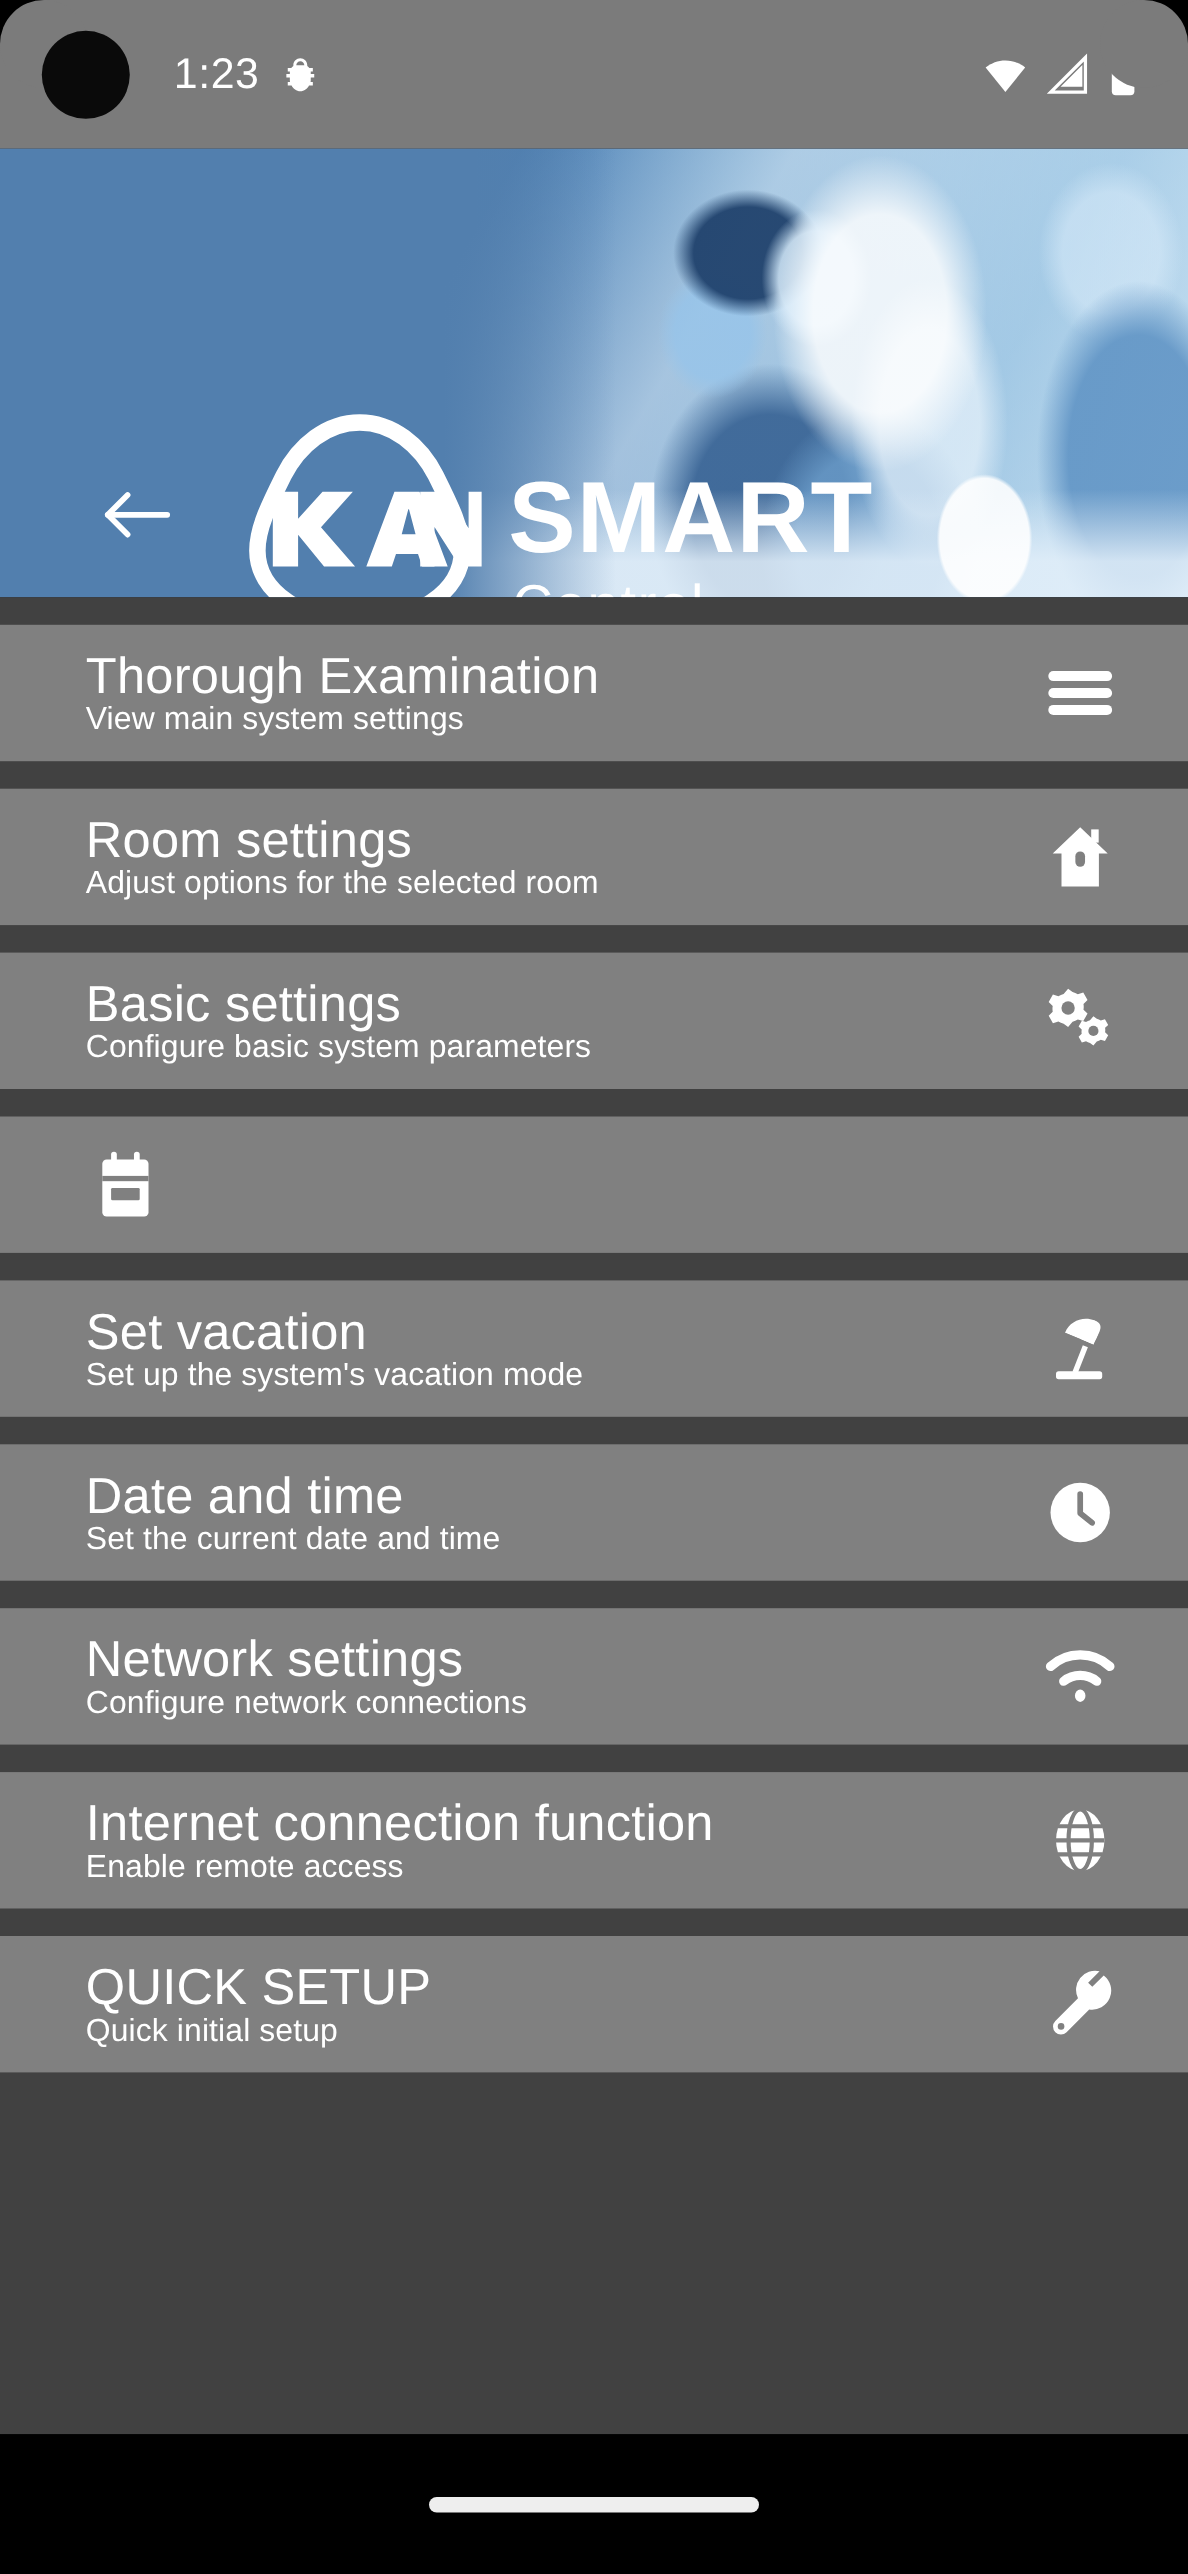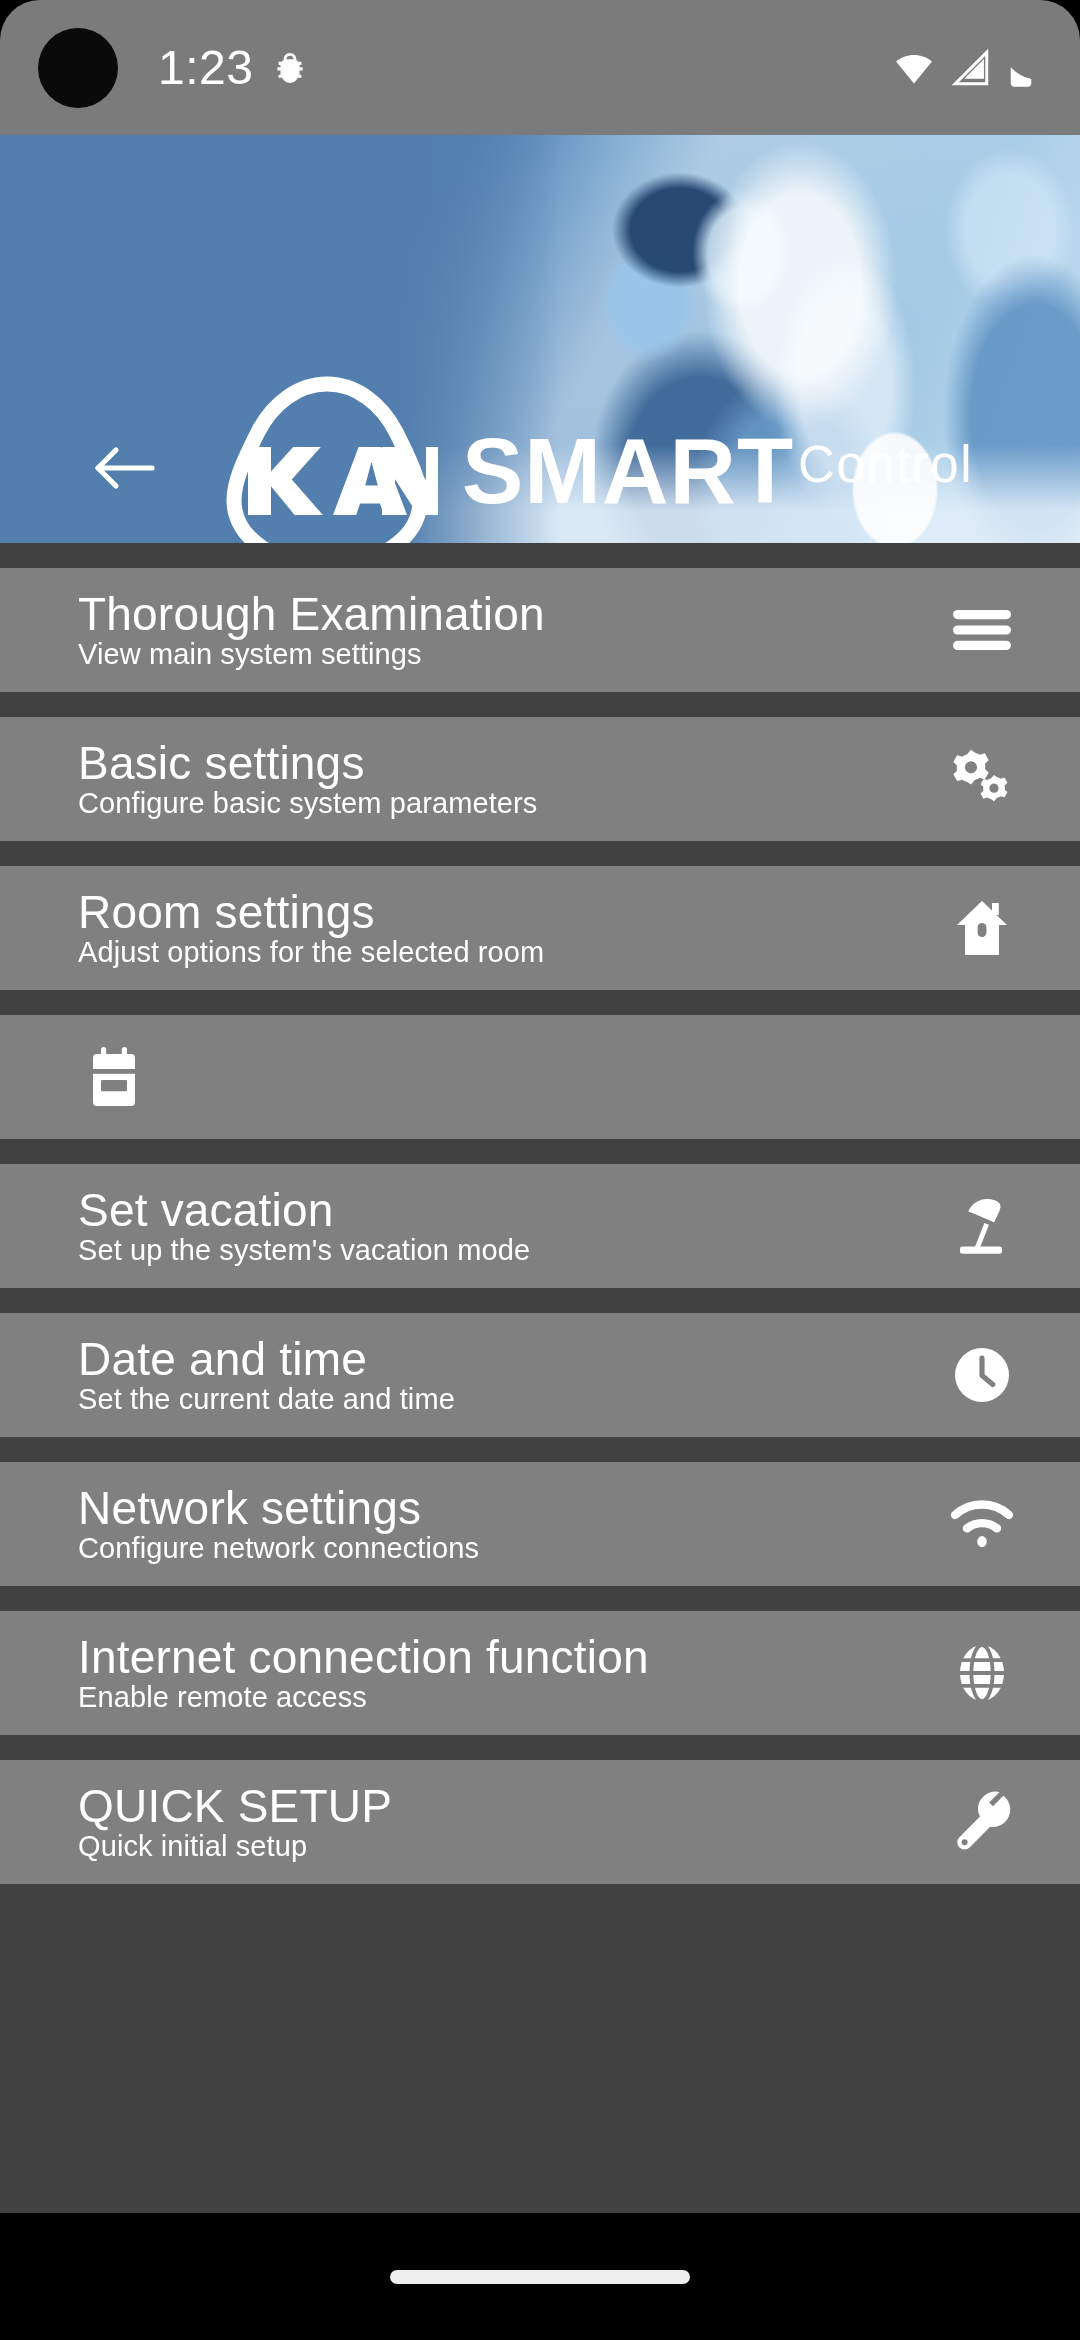--- a/index.html
+++ b/index.html
@@ -62,21 +62,21 @@
 
   #status-left {
     position: absolute;
     left: 158px;
     display: flex;
     align-items: center;
     gap: 18px;
   }
   #clock {
     color: #ffffff;
-    font-size: 48px;
+    font-size: 39px;
     letter-spacing: 0.5px;
     line-height: 1;
     font-weight: 400;
   }
   #bug-icon { width: 38px; height: 38px; display: block; }
 
   #status-right {
     position: absolute;
     right: 44px;
     display: flex;
@@ -146,21 +146,21 @@
     left: 216px;
     top: 238px;
     display: flex;
     align-items: flex-start;
   }
   #kan-logo { width: 222px; height: 202px; display: block; }
   #brand-text {
     margin-left: 24px;
     margin-top: 56px;
     display: flex;
-    flex-direction: row;
+    flex-direction: column;
     align-items: flex-start;
   }
   #brand-smart {
     color: #ffffff;
     font-size: 92px;
     font-weight: 700;
     letter-spacing: 1px;
     line-height: .92;
     font-family: "Liberation Sans", sans-serif;
   }
@@ -334,20 +334,34 @@
       <div class="menu-row">
         <div class="row-text">
           <span class="row-title">Thorough Examination</span>
           <span class="row-sub">View main system settings</span>
         </div>
         <div class="row-icon">
           <svg width="62" height="48" viewBox="0 0 31 24" fill="#ffffff">
             <rect x="1" y="2" width="29" height="4.6" rx="2.3"></rect>
             <rect x="1" y="9.7" width="29" height="4.6" rx="2.3"></rect>
             <rect x="1" y="17.4" width="29" height="4.6" rx="2.3"></rect>
+          </svg>
+        </div>
+      </div>
+
+      <div class="menu-row">
+        <div class="row-text">
+          <span class="row-title">Room settings</span>
+          <span class="row-sub">Adjust options for the selected room</span>
+        </div>
+        <div class="row-icon">
+          <svg width="62" height="62" viewBox="0 0 31 31" fill="#ffffff">
+            <path d="M15.5 2 3 14h4v15h17V14h4L15.5 2z"></path>
+            <rect x="20.5" y="3" width="3.4" height="6"></rect>
+            <rect x="13.3" y="13" width="4.4" height="7" rx="2.2" fill="#808080"></rect>
           </svg>
         </div>
       </div>
 
       <div class="menu-row">
         <div class="row-text">
           <span class="row-title">Basic settings</span>
           <span class="row-sub">Configure basic system parameters</span>
         </div>
         <div class="row-icon">
@@ -358,34 +372,20 @@
             </g>
             <g transform="translate(23,21.5) scale(0.70)">
               <path d="M0-11.5 2.2-9.9a8.4 8.4 0 0 1 2.6 1.1L7.5-9.6l2.1 3.7-2 1.9a8.4 8.4 0 0 1 0 2.9l2 1.9-2.1 3.7-2.7-.8a8.4 8.4 0 0 1-2.6 1.1L0 7.4l-2.2-1.6a8.4 8.4 0 0 1-2.6-1.1l-2.7.8-2.1-3.7 2-1.9a8.4 8.4 0 0 1 0-2.9l-2-1.9 2.1-3.7 2.7.8a8.4 8.4 0 0 1 2.6-1.1L0-11.5z"></path>
               <circle cx="0" cy="-2" r="3.3" fill="#808080"></circle>
             </g>
           </svg>
         </div>
       </div>
 
       <div class="menu-row">
-        <div class="row-text">
-          <span class="row-title">Room settings</span>
-          <span class="row-sub">Adjust options for the selected room</span>
-        </div>
-        <div class="row-icon">
-          <svg width="62" height="62" viewBox="0 0 31 31" fill="#ffffff">
-            <path d="M15.5 2 3 14h4v15h17V14h4L15.5 2z"></path>
-            <rect x="20.5" y="3" width="3.4" height="6"></rect>
-            <rect x="13.3" y="13" width="4.4" height="7" rx="2.2" fill="#808080"></rect>
-          </svg>
-        </div>
-      </div>
-
-      <div class="menu-row">
         <div class="row-icon">
           <svg width="52" height="62" viewBox="0 0 26 31" fill="#ffffff">
             <rect x="6.5" y="0.5" width="2.6" height="6" rx="1.3"></rect>
             <rect x="16.9" y="0.5" width="2.6" height="6" rx="1.3"></rect>
             <rect x="2.5" y="4" width="21" height="26" rx="2"></rect>
             <rect x="2.5" y="11.5" width="21" height="2.4" fill="#808080"></rect>
             <rect x="6.5" y="17" width="13" height="5.6" rx="0.6" fill="#808080"></rect>
           </svg>
         </div>
       </div>

